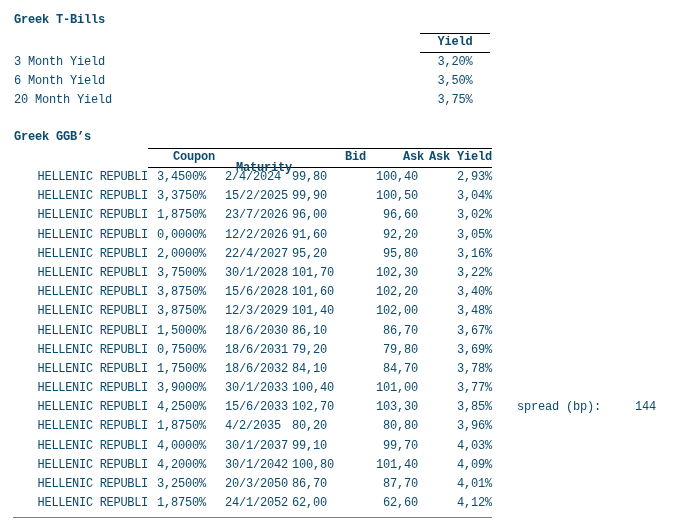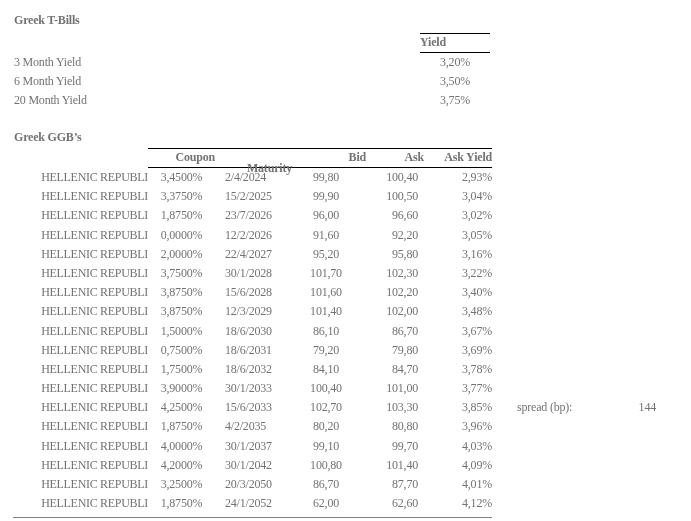--- a/index.html
+++ b/index.html
@@ -5,41 +5,42 @@
   html, body {
     margin: 0;
     padding: 0;
     background: #ffffff;
   }
   .sheet {
     position: relative;
     width: 691px;
     height: 521px;
     background: #ffffff;
-    font-family: Liberation Serif, serif;
+    font-family: Liberation Mono, monospace;
     font-size: 12px;
-    color: #737373;
+    color: #0c4a6e;
     letter-spacing: -0.2px;
     overflow: hidden;
   }
 
   
   .tbills-title {
     position: absolute;
     left: 14px; top: 13px;
     font-weight: bold;
   }
   .yield-header {
     position: absolute;
     left: 420px; top: 33px;
     width: 70px; height: 20px;
     box-sizing: border-box;
     border-top: 1.5px solid #000;
     border-bottom: 1.5px solid #000;
     font-weight: bold;
+    text-align: center;
     line-height: 17px;
   }
   .tbills-rows {
     position: absolute;
     left: 14px; top: 53px;
     width: 476px;
   }
   .tbill-row {
     display: flex;
     height: 19.2px;
@@ -79,21 +80,21 @@
   }
   .ggb-row {
     display: flex;
     height: 19.2px;
     line-height: 19.2px;
   }
   .c { box-sizing: border-box; white-space: nowrap; }
   .c-name     { width: 134px; text-align: right; letter-spacing: -0.3px; }
   .c-coupon   { width: 67px;  text-align: center; }
   .c-maturity { width: 77px;  text-align: left; padding-left: 10px; }
-  .c-bid      { width: 74px;  text-align: center; padding-right: 6px; }
+  .c-bid      { width: 74px;  text-align: left; padding-right: 6px; }
   .c-ask      { width: 58px;  text-align: right; padding-right: 6px; }
   .c-askyield { width: 68px;  text-align: right; }
 
   .table-bottom-line {
     position: absolute;
     left: 13px; top: 517px;
     width: 479px; height: 0;
     border-top: 1px solid #808080;
   }
 

